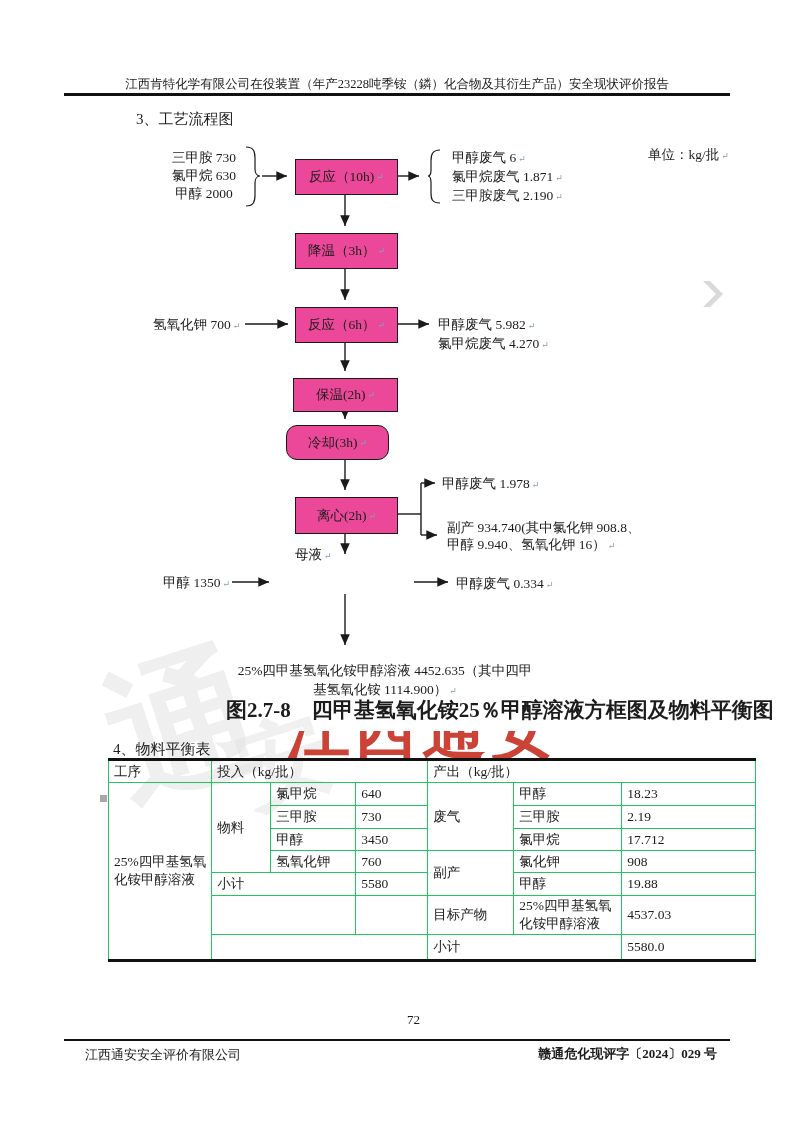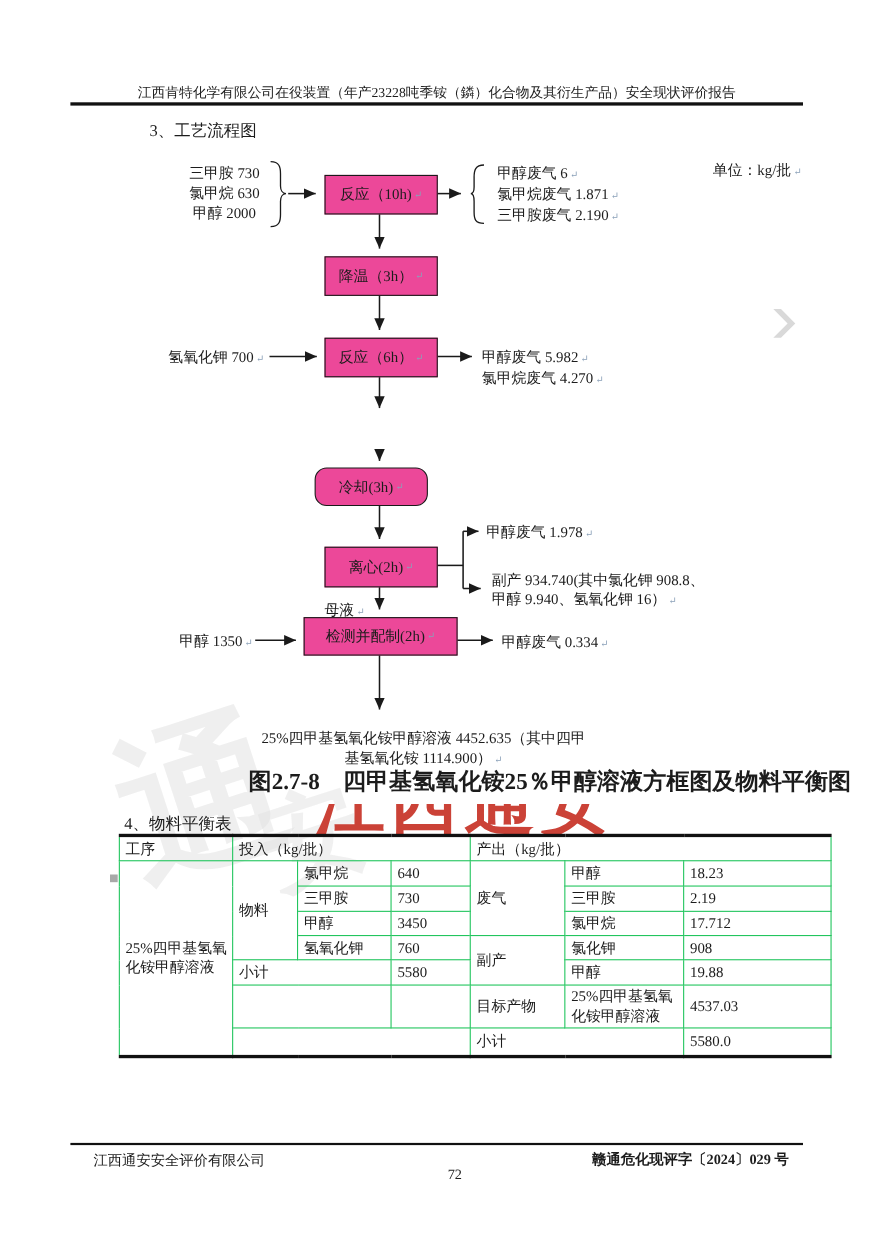--- a/index.html
+++ b/index.html
@@ -28,21 +28,21 @@
   .ann{font-size:13.5px;line-height:18px;z-index:2;}
   .ret::after{content:"\21B5";color:#8aa0b8;font-size:9px;margin-left:2px;}
   
   .fig-caption{font-size:21px;font-weight:bold;z-index:2;}
   
   .mbt{position:absolute;left:108px;top:758px;z-index:2;border-collapse:collapse;table-layout:fixed;
        font-size:13.5px;}
   .mbt td{border:1px solid #22c55e;padding:1px 5px;vertical-align:middle;overflow:hidden;}
   .mbt{border-top:3px solid #111;border-bottom:3px solid #111;}
   
-  .pagenum{font-size:13px;z-index:2;margin-top:48px;}
+  .pagenum{font-size:13px;z-index:2;}
   .foot-rule{left:64px;top:1039px;width:666px;height:1.5px;background:#111;z-index:2;}
   .foot-left{font-size:13px;z-index:2;}
   .foot-right{font-size:13px;font-weight:bold;z-index:2;}
   .gray-sq{position:absolute;left:100px;top:795px;width:7px;height:7px;background:#a8a8a8;z-index:2;}
   .chevron{position:absolute;left:698px;top:276px;z-index:3;}
 </style>
 </head>
 <body>
 
 <div class="page">
@@ -91,23 +91,23 @@
 
       <path d="M232,582 H269" marker-end="url(#ah)"></path>
 
       <path d="M414,582 H448" marker-end="url(#ah)"></path>
     </g>
   </svg>
 
   <div class="fbox ret" style="left:295px;top:159px;width:101px;height:34px;">反应（10h)</div>
   <div class="fbox ret" style="left:295px;top:233px;width:101px;height:34px;">降温（3h）</div>
   <div class="fbox ret" style="left:295px;top:307px;width:101px;height:34px;">反应（6h）</div>
+  <div class="fbox ret" style="left:293px;top:378px;width:103px;height:32px;">保温(2h)</div>
   <div class="fbox ret" style="left:286px;top:425px;width:101px;height:33px;border-radius:11px;">冷却(3h)</div>
   <div class="fbox ret" style="left:295px;top:497px;width:101px;height:35px;">离心(2h)</div>
-  <div class="fbox ret" style="left:276px;top:561px;width:138px;height:33px;">检测并配制(2h)</div>
 
   <div class="abs ann" style="left:170px;top:149px;width:68px;text-align:center;">
     <span>三甲胺 730</span><br>
     <span>氯甲烷 630</span><br>
     <span>甲醇 2000</span>
   </div>
   <div class="abs ann" style="left:452px;top:149px;">
     <span class="ret">甲醇废气 6</span><br>
     <span class="ret">氯甲烷废气 1.871</span><br>
     <span class="ret">三甲胺废气 2.190</span>

